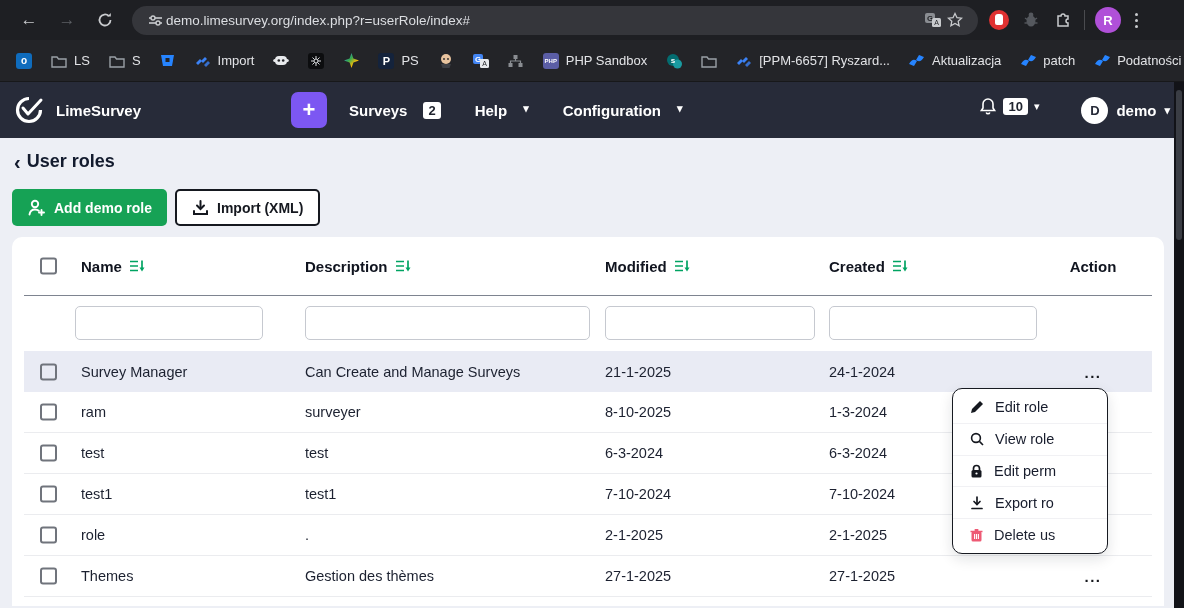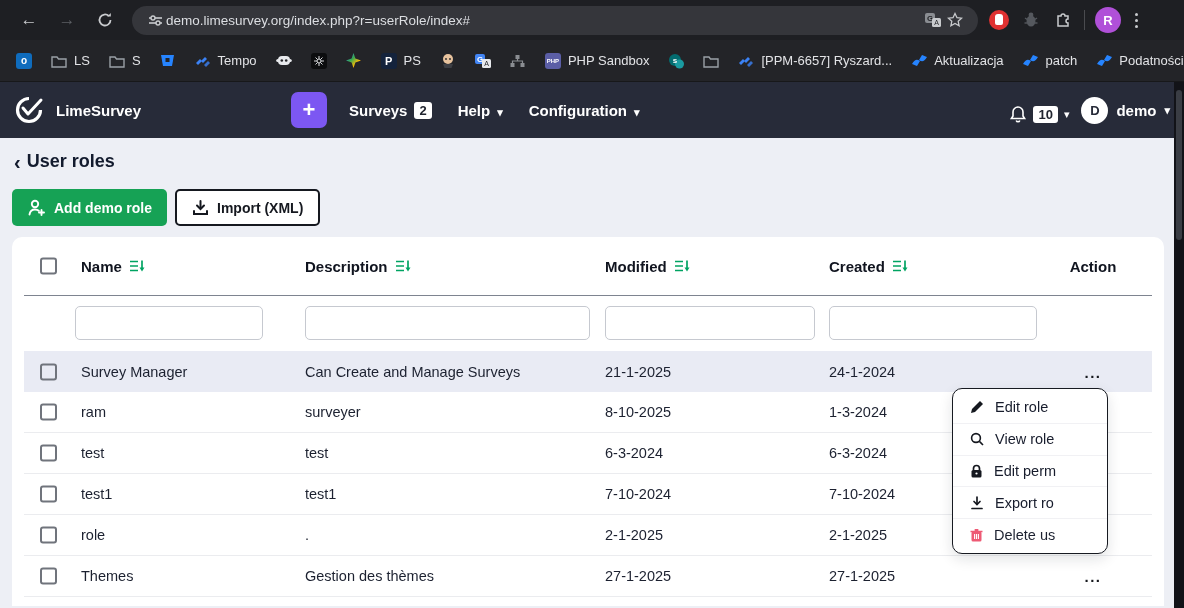--- a/index.html
+++ b/index.html
@@ -35,25 +35,25 @@
   .badge-sq { width:16px; height:16px; border-radius:3px; color:#fff; font-weight:bold;
     display:flex; align-items:center; justify-content:center; }
 
   
   .ls-navbar { position:absolute; top:82px; left:0; width:1184px; height:56px; background:#272b39;
     display:flex; align-items:center; padding:0 14px; color:#fff; }
   .brand { display:flex; align-items:center; gap:12px; margin-right:150px; }
   .brand-name { font-size:15px; font-weight:bold; color:#fff; }
   .plus-btn { width:36px; height:36px; background:#7c57f2; border-radius:7px; color:#fff; font-size:22px;
     display:flex; align-items:center; justify-content:center; font-weight:bold; margin-right:22px; }
-  .nav-item { display:flex; align-items:flex-end; gap:7px; font-size:15px; font-weight:bold; margin-right:26px; }
+  .nav-item { display:flex; align-items:flex-start; gap:16px; font-size:15px; font-weight:bold; margin-right:34px; }
   .count-badge { background:#fff; color:#20242f; font-size:13px; font-weight:bold; border-radius:3px;
     padding:1px 5px; }
   .caret { font-size:11px; color:#fff; }
-  .nav-right { margin-left:auto; display:flex; align-items:flex-end; gap:12px; }
+  .nav-right { margin-left:auto; display:flex; align-items:flex-start; gap:42px; }
   .notif { display:flex; align-items:center; gap:6px; }
   .user-chip { display:flex; align-items:center; gap:8px; font-size:15px; font-weight:bold; }
   .avatar { width:27px; height:27px; border-radius:50%; background:#fff; color:#272b39; font-size:13px;
     font-weight:bold; display:flex; align-items:center; justify-content:center; }
 
   
   .content { position:absolute; top:138px; left:0; width:1184px; height:470px; background:#edeff5; }
   .page-title { position:absolute; top:13px; left:14px; font-size:18px; font-weight:bold; color:#131b2e;
     display:flex; align-items:center; gap:6px; }
   .back-chev { font-size:20px; font-weight:bold; line-height:16px; }
@@ -205,21 +205,21 @@
   <div class="bm">
     <span class="bm-ic">
         <svg width="16" height="14" viewBox="0 0 16 14">
           <g fill="#3b82f6">
             <path d="M1 9l4-4 2 2-4 4z"></path>
             <path d="M6 7l4-4 2 2-4 4z"></path>
             <path d="M9 11l4-4 2 2-4 4z" opacity=".8"></path>
           </g>
         </svg>
       </span>
-    <span>Tempo</span>
+    <span>Import</span>
   </div>
   <div class="bm">
     <span class="bm-ic">
         <svg width="16" height="15" viewBox="0 0 16 15">
           <rect x="2" y="3" width="12" height="9" rx="4" fill="#e8eaed"></rect>
           <circle cx="1.8" cy="7.5" r="1.6" fill="#e8eaed"></circle>
           <circle cx="14.2" cy="7.5" r="1.6" fill="#e8eaed"></circle>
           <circle cx="5.8" cy="7.5" r="1.3" fill="#232428"></circle>
           <circle cx="10.2" cy="7.5" r="1.3" fill="#232428"></circle>
         </svg>

